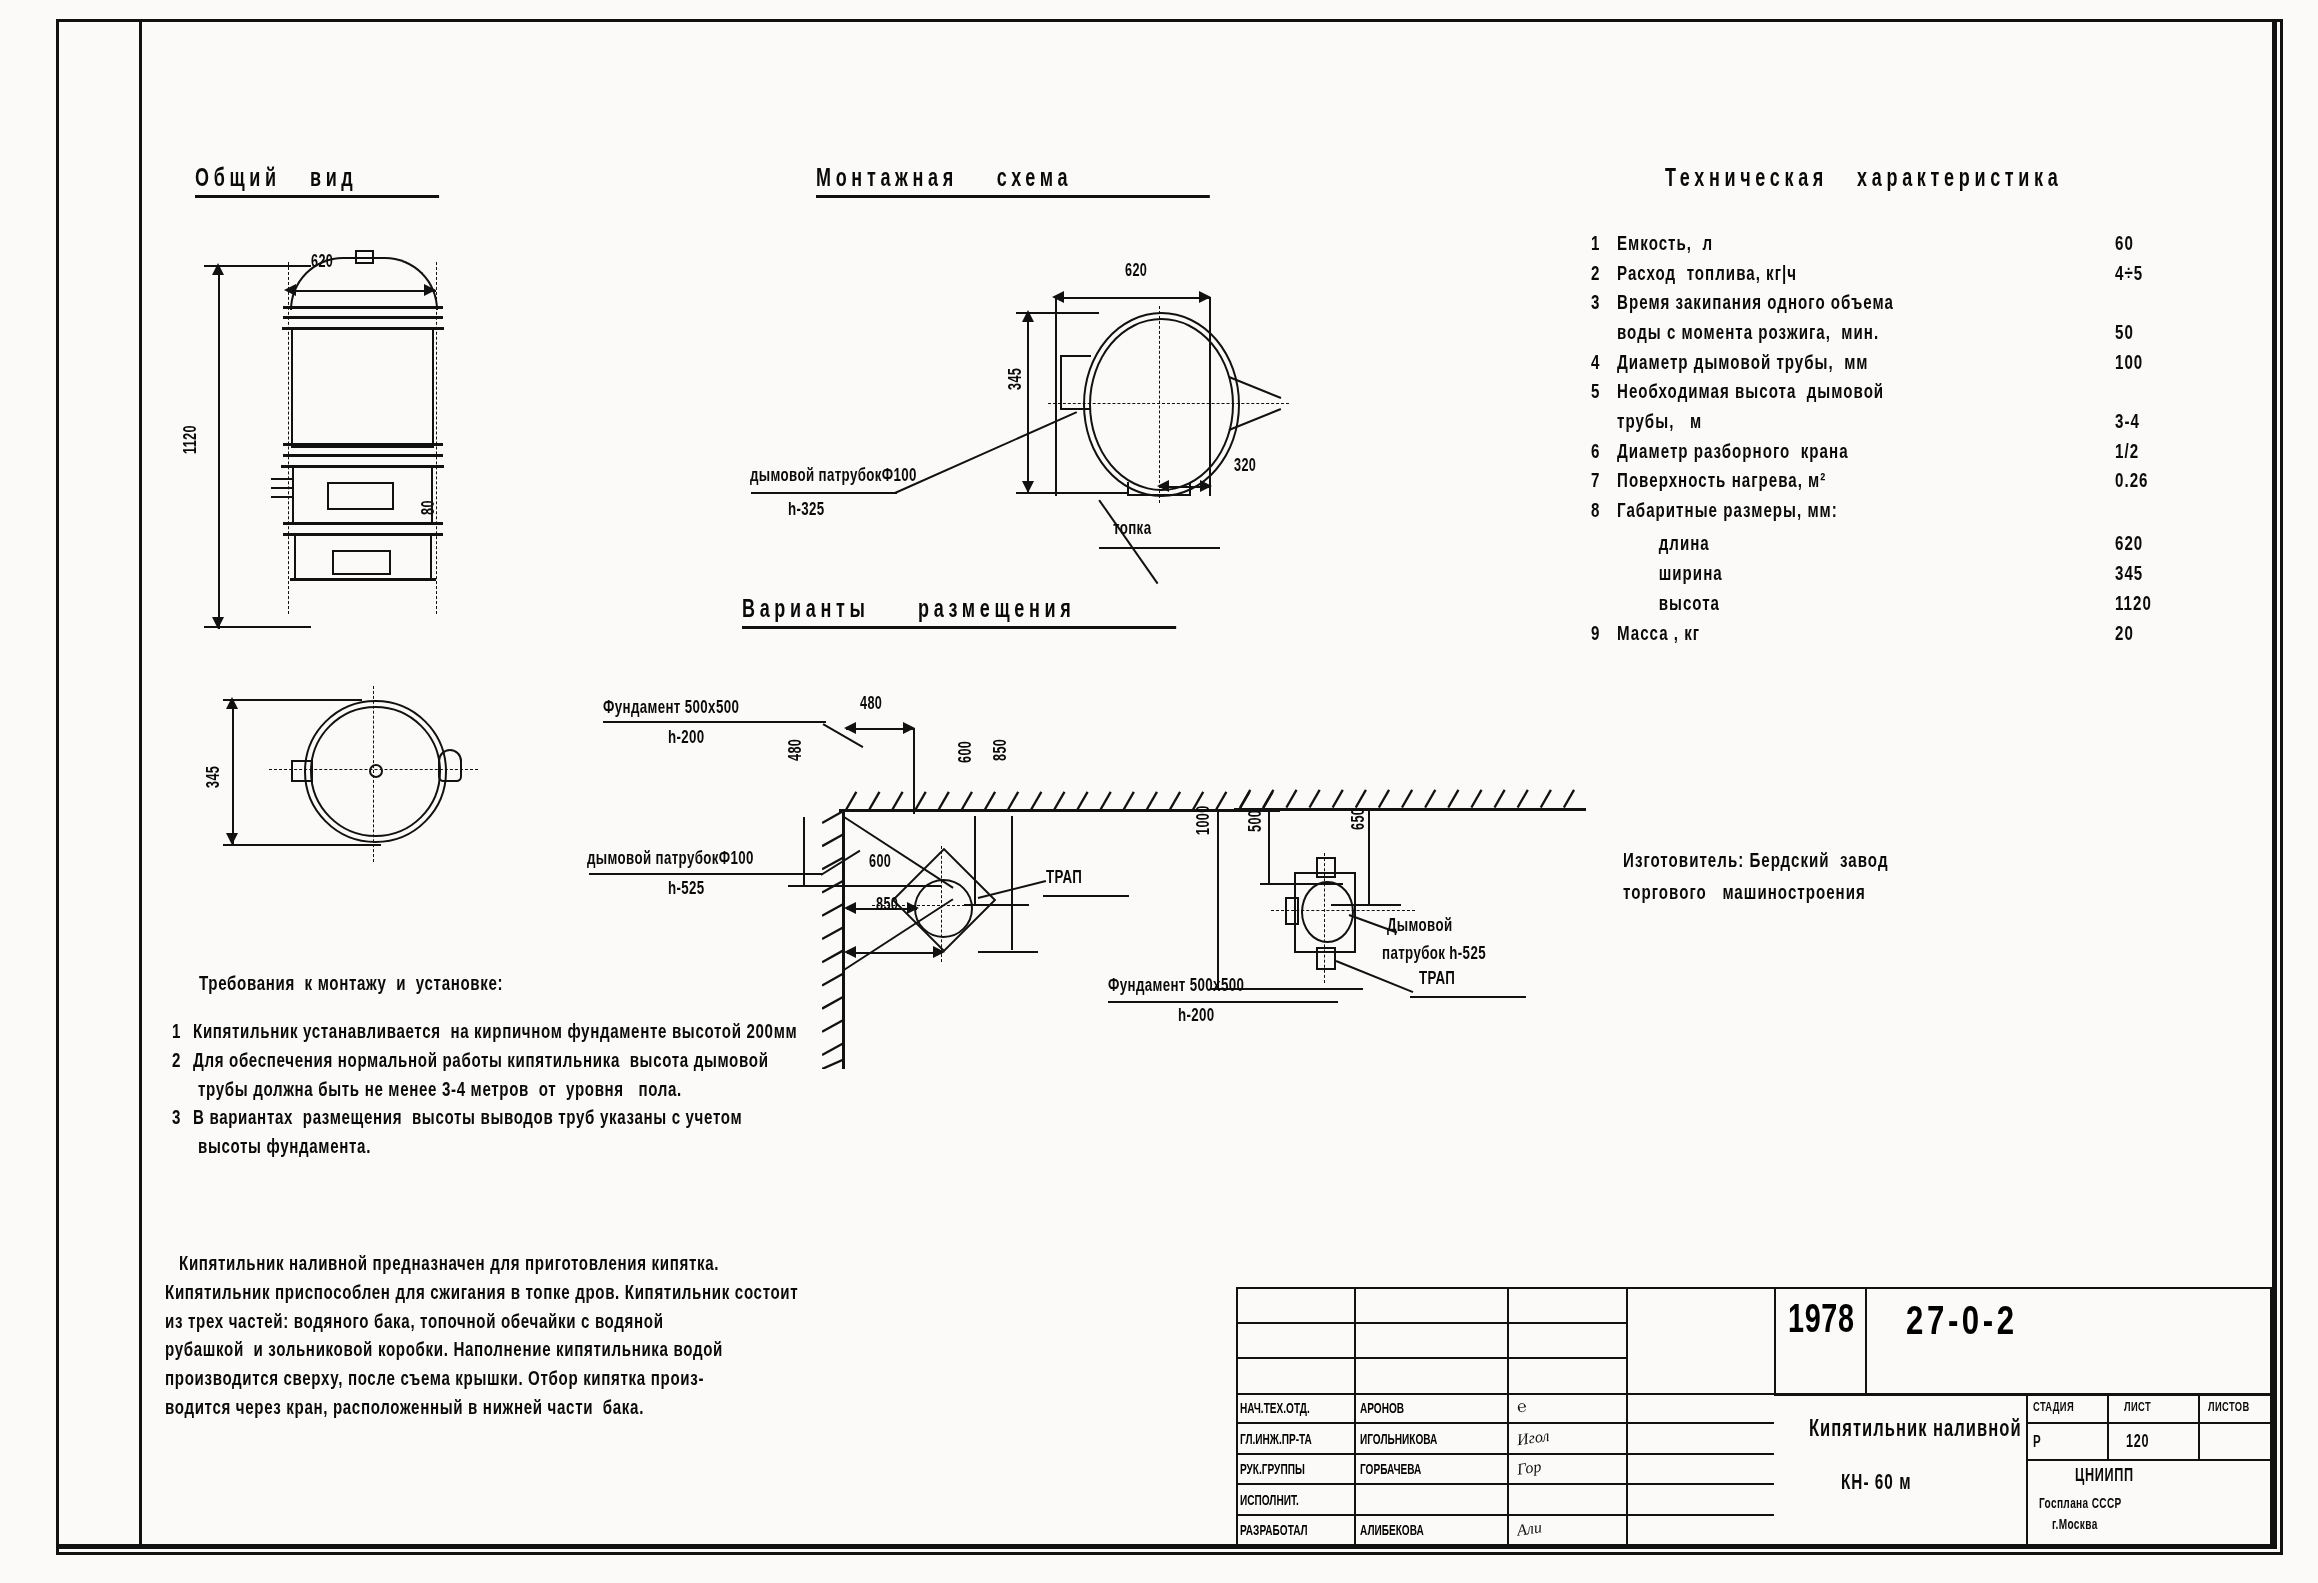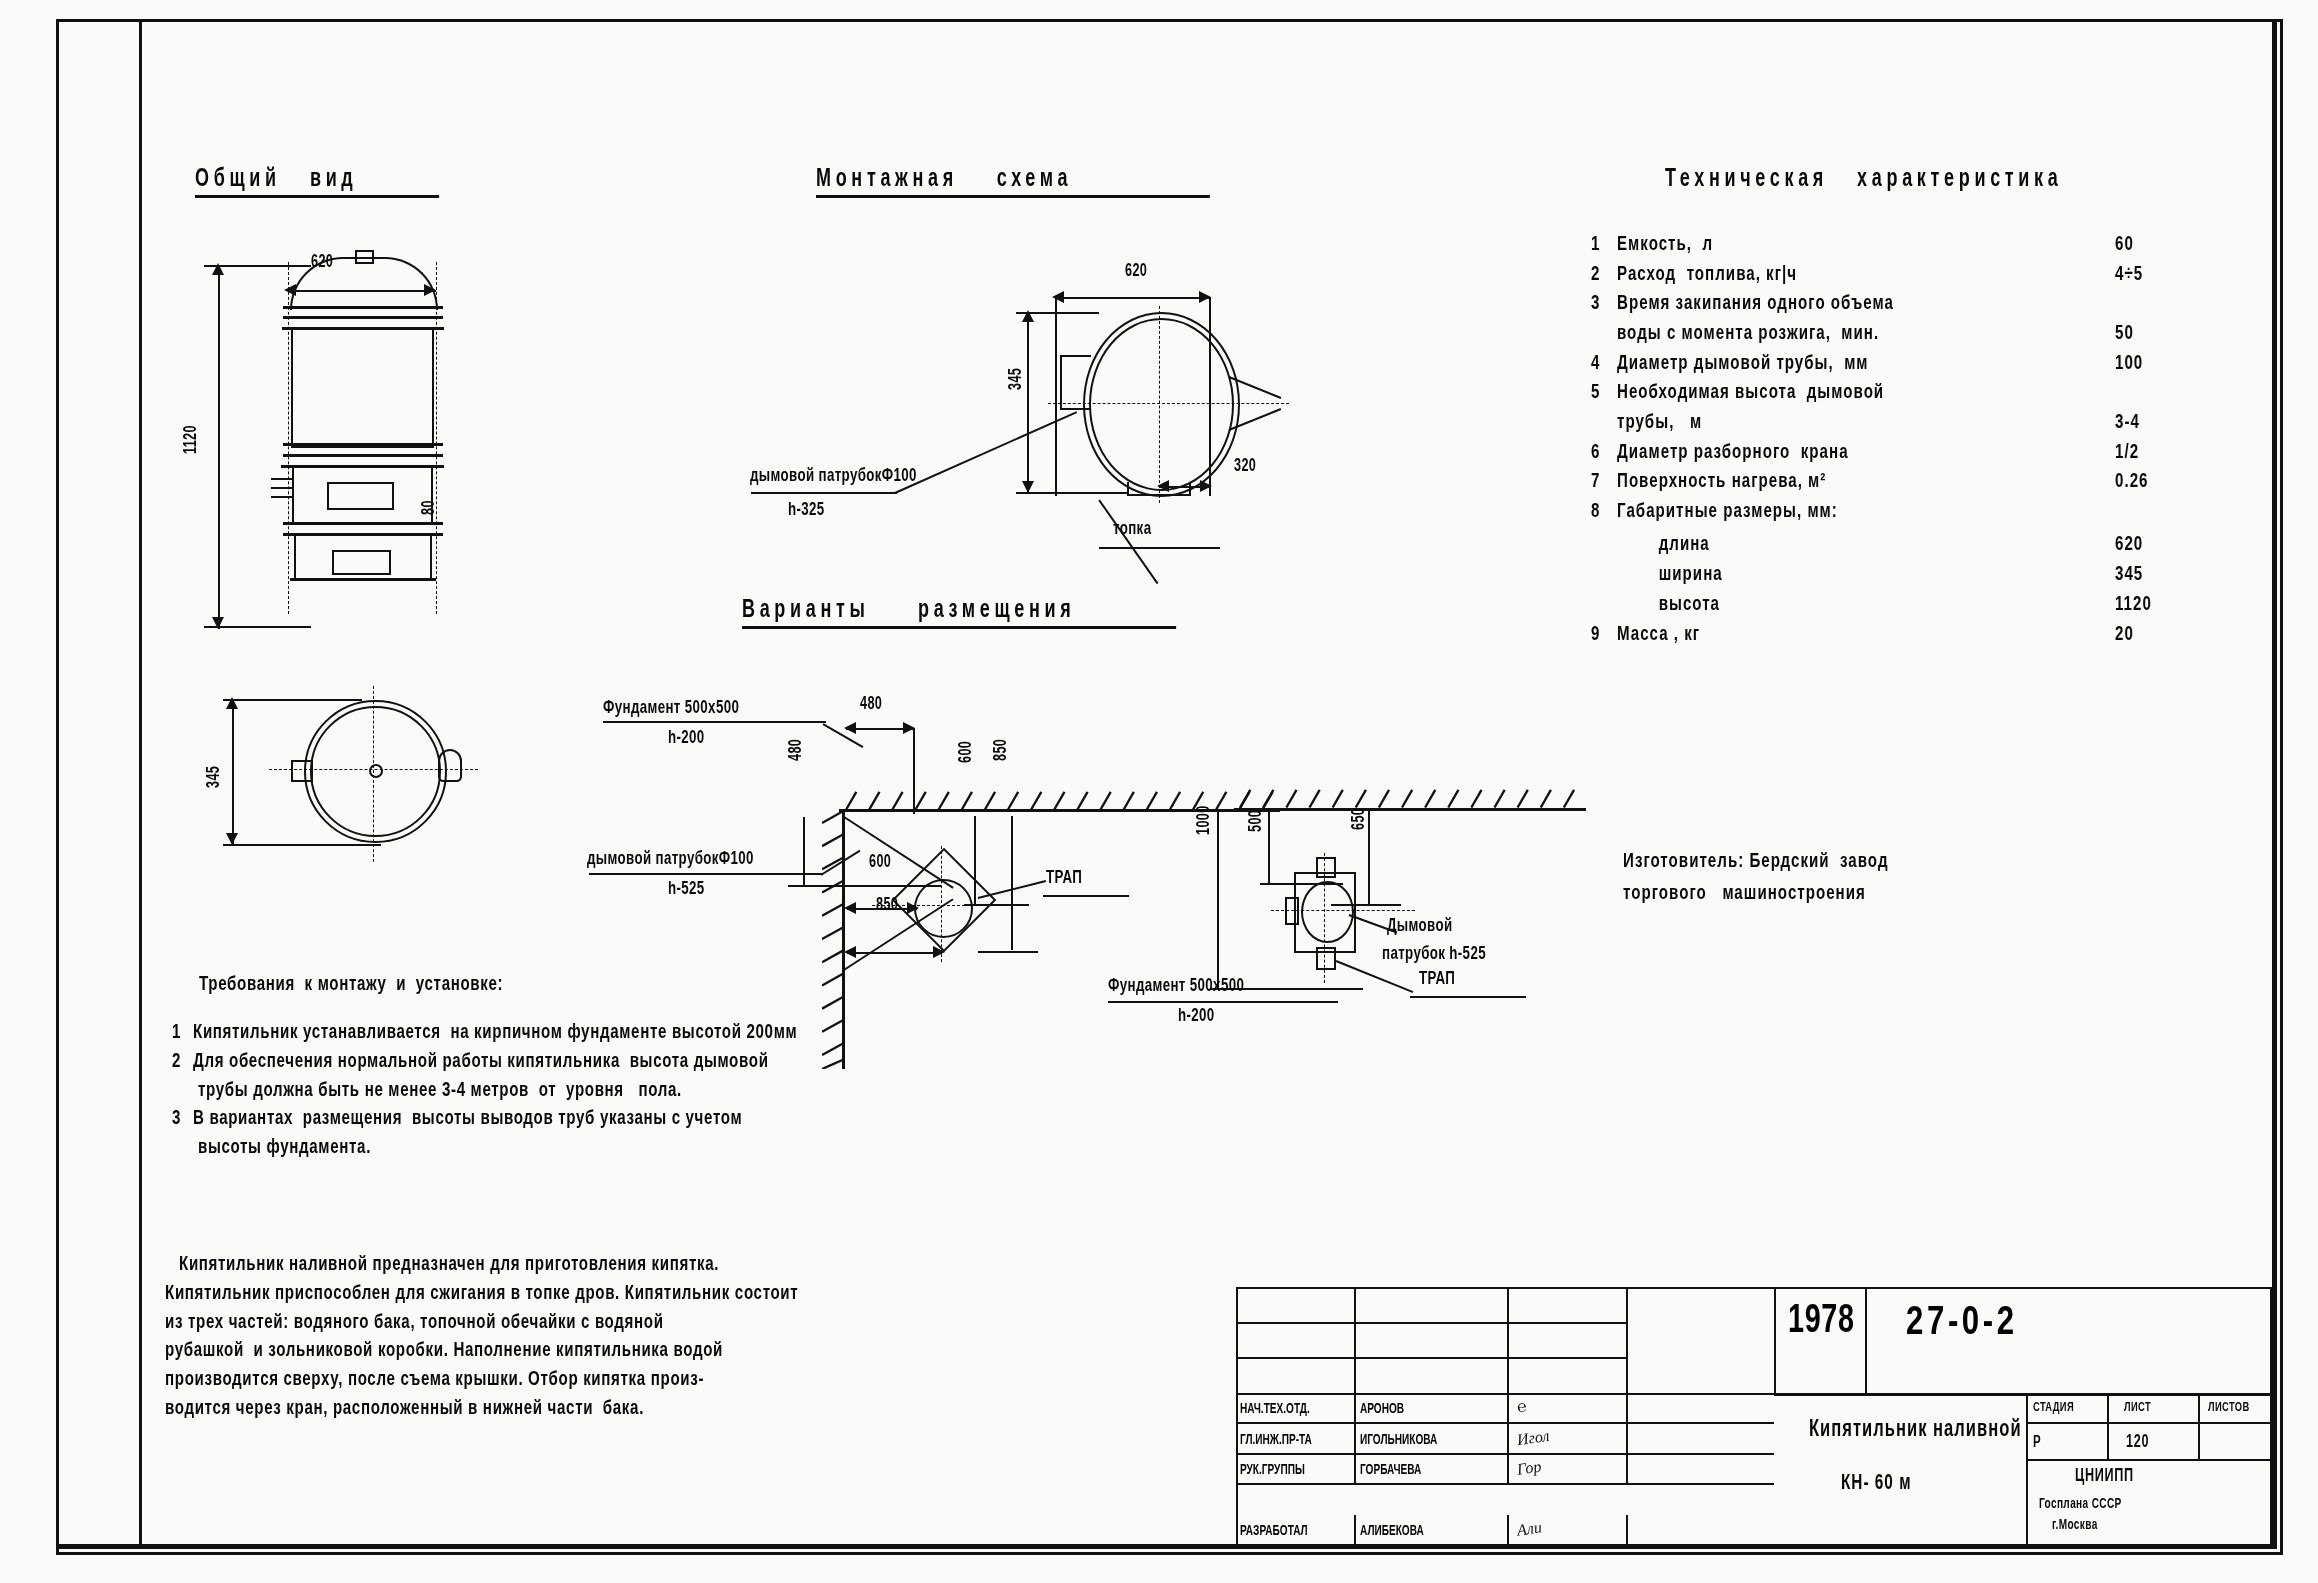--- a/index.html
+++ b/index.html
@@ -473,20 +473,28 @@
         </div>
         <div style="position: absolute; left: 0px; top: 61px; width: 538px; height: 31px;">
           <div class="ln hl" style="left: 0px; top: 29px; width: 538px;"></div>
           <div class="ln vl" style="left: 118px; top: 0px; height: 31px;"></div>
           <div class="ln vl" style="left: 271px; top: 0px; height: 31px;"></div>
           <div class="ln vl" style="left: 390px; top: 0px; height: 31px;"></div>
           <span class="tb-txt" style="position: absolute; left: 3.7px; top: 7.4px;">РУК.ГРУППЫ</span>
           <span class="tb-txt" style="position: absolute; left: 124px; top: 7.4px;">ГОРБАЧЕВА</span>
           <span class="sig" style="position: absolute; left: 281px; top: 4.6px;">Гор</span>
         </div>
+        <div style="position: absolute; left: 0px; top: 92px; width: 538px; height: 31px;">
+          <div class="ln hl" style="left: 0px; top: 29px; width: 538px;"></div>
+          <div class="ln vl" style="left: 118px; top: 0px; height: 31px;"></div>
+          <div class="ln vl" style="left: 271px; top: 0px; height: 31px;"></div>
+          <div class="ln vl" style="left: 390px; top: 0px; height: 31px;"></div>
+          <span class="tb-txt" style="position: absolute; left: 3.7px; top: 7.4px;">ИСПОЛНИТ.</span>
+          <span class="tb-txt" style="position: absolute; left: 124px; top: 7.4px;"></span>
+        </div>
         <div style="position: absolute; left: 0px; top: 122px; width: 538px; height: 31px;">
           <div class="ln hl" style="left: 0px; top: 29px; width: 538px;"></div>
           <div class="ln vl" style="left: 118px; top: 0px; height: 31px;"></div>
           <div class="ln vl" style="left: 271px; top: 0px; height: 31px;"></div>
           <div class="ln vl" style="left: 390px; top: 0px; height: 31px;"></div>
           <span class="tb-txt" style="position: absolute; left: 3.7px; top: 7.4px;">РАЗРАБОТАЛ</span>
           <span class="tb-txt" style="position: absolute; left: 124px; top: 7.4px;">АЛИБЕКОВА</span>
           <span class="sig" style="position: absolute; left: 281px; top: 4.6px;">Али</span>
         </div>
       </div>

